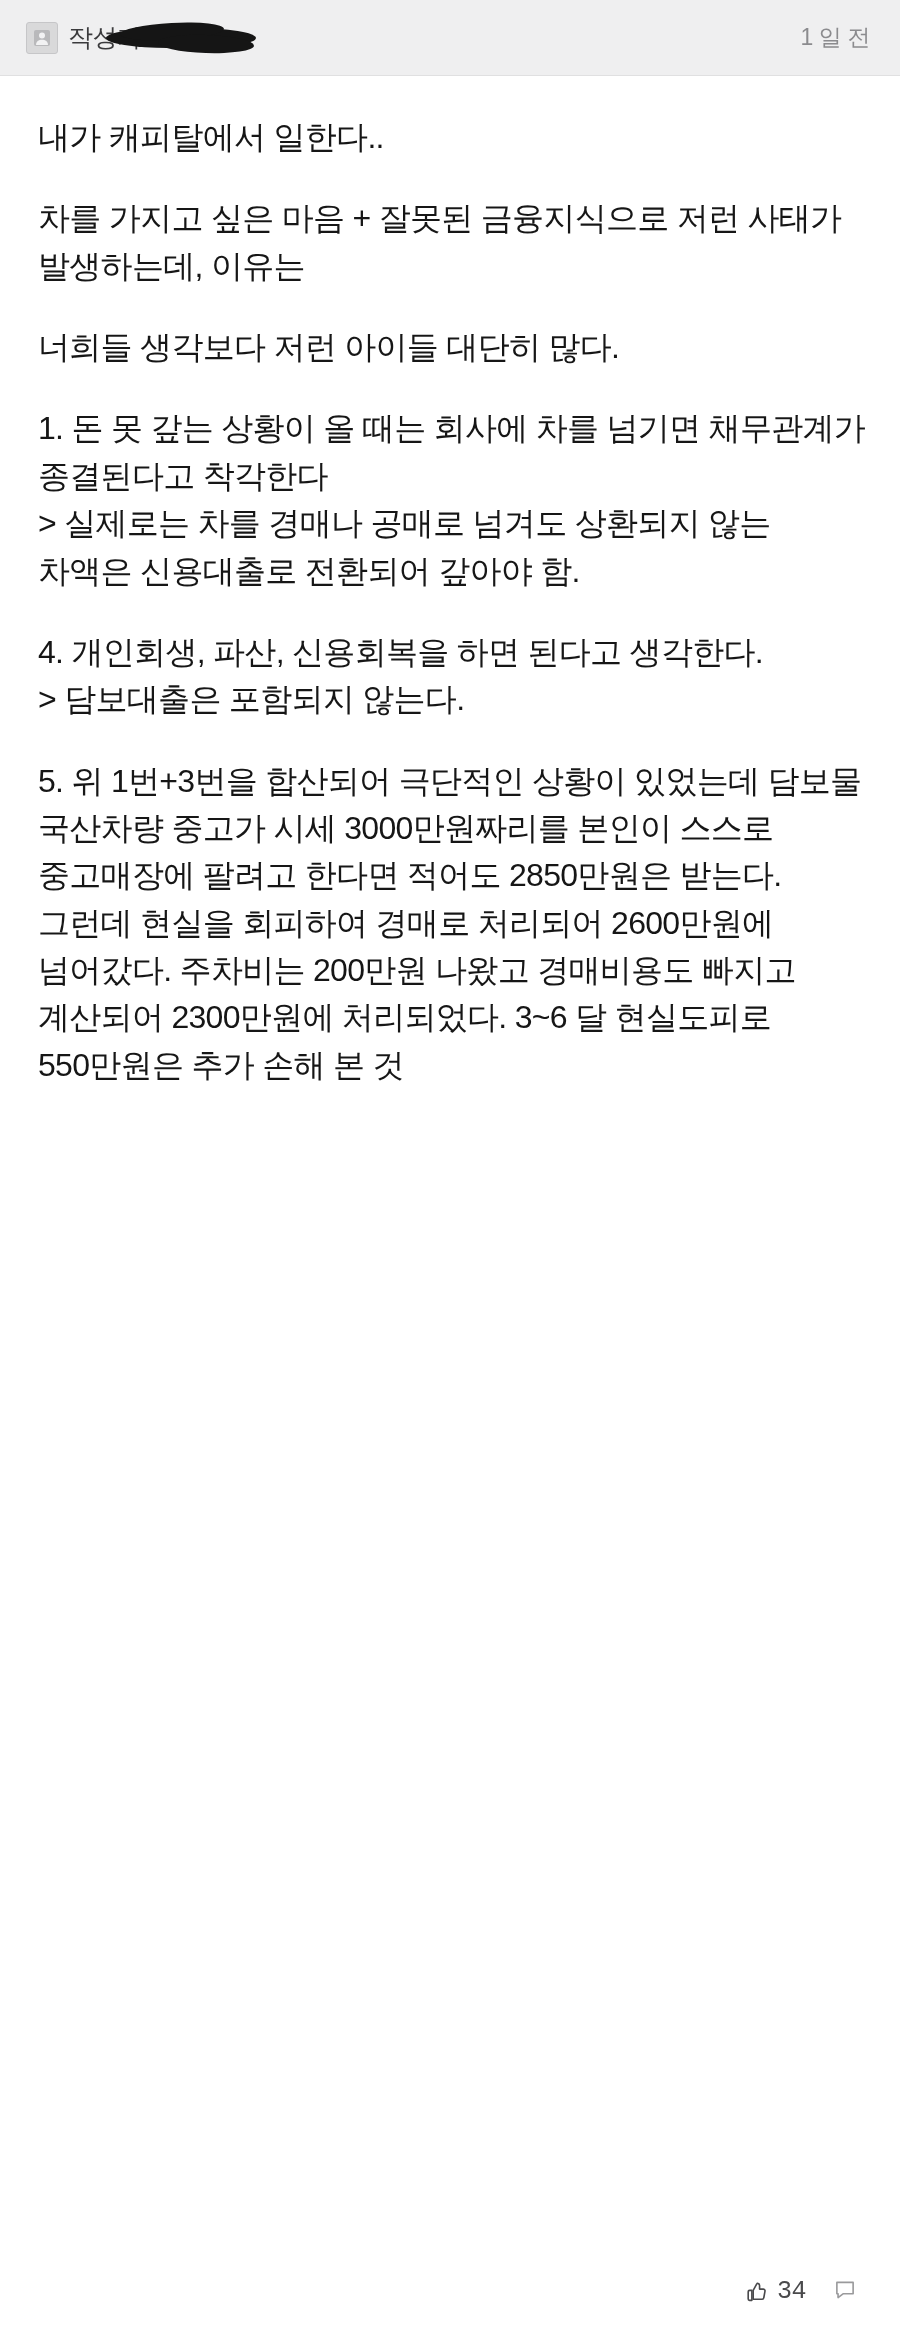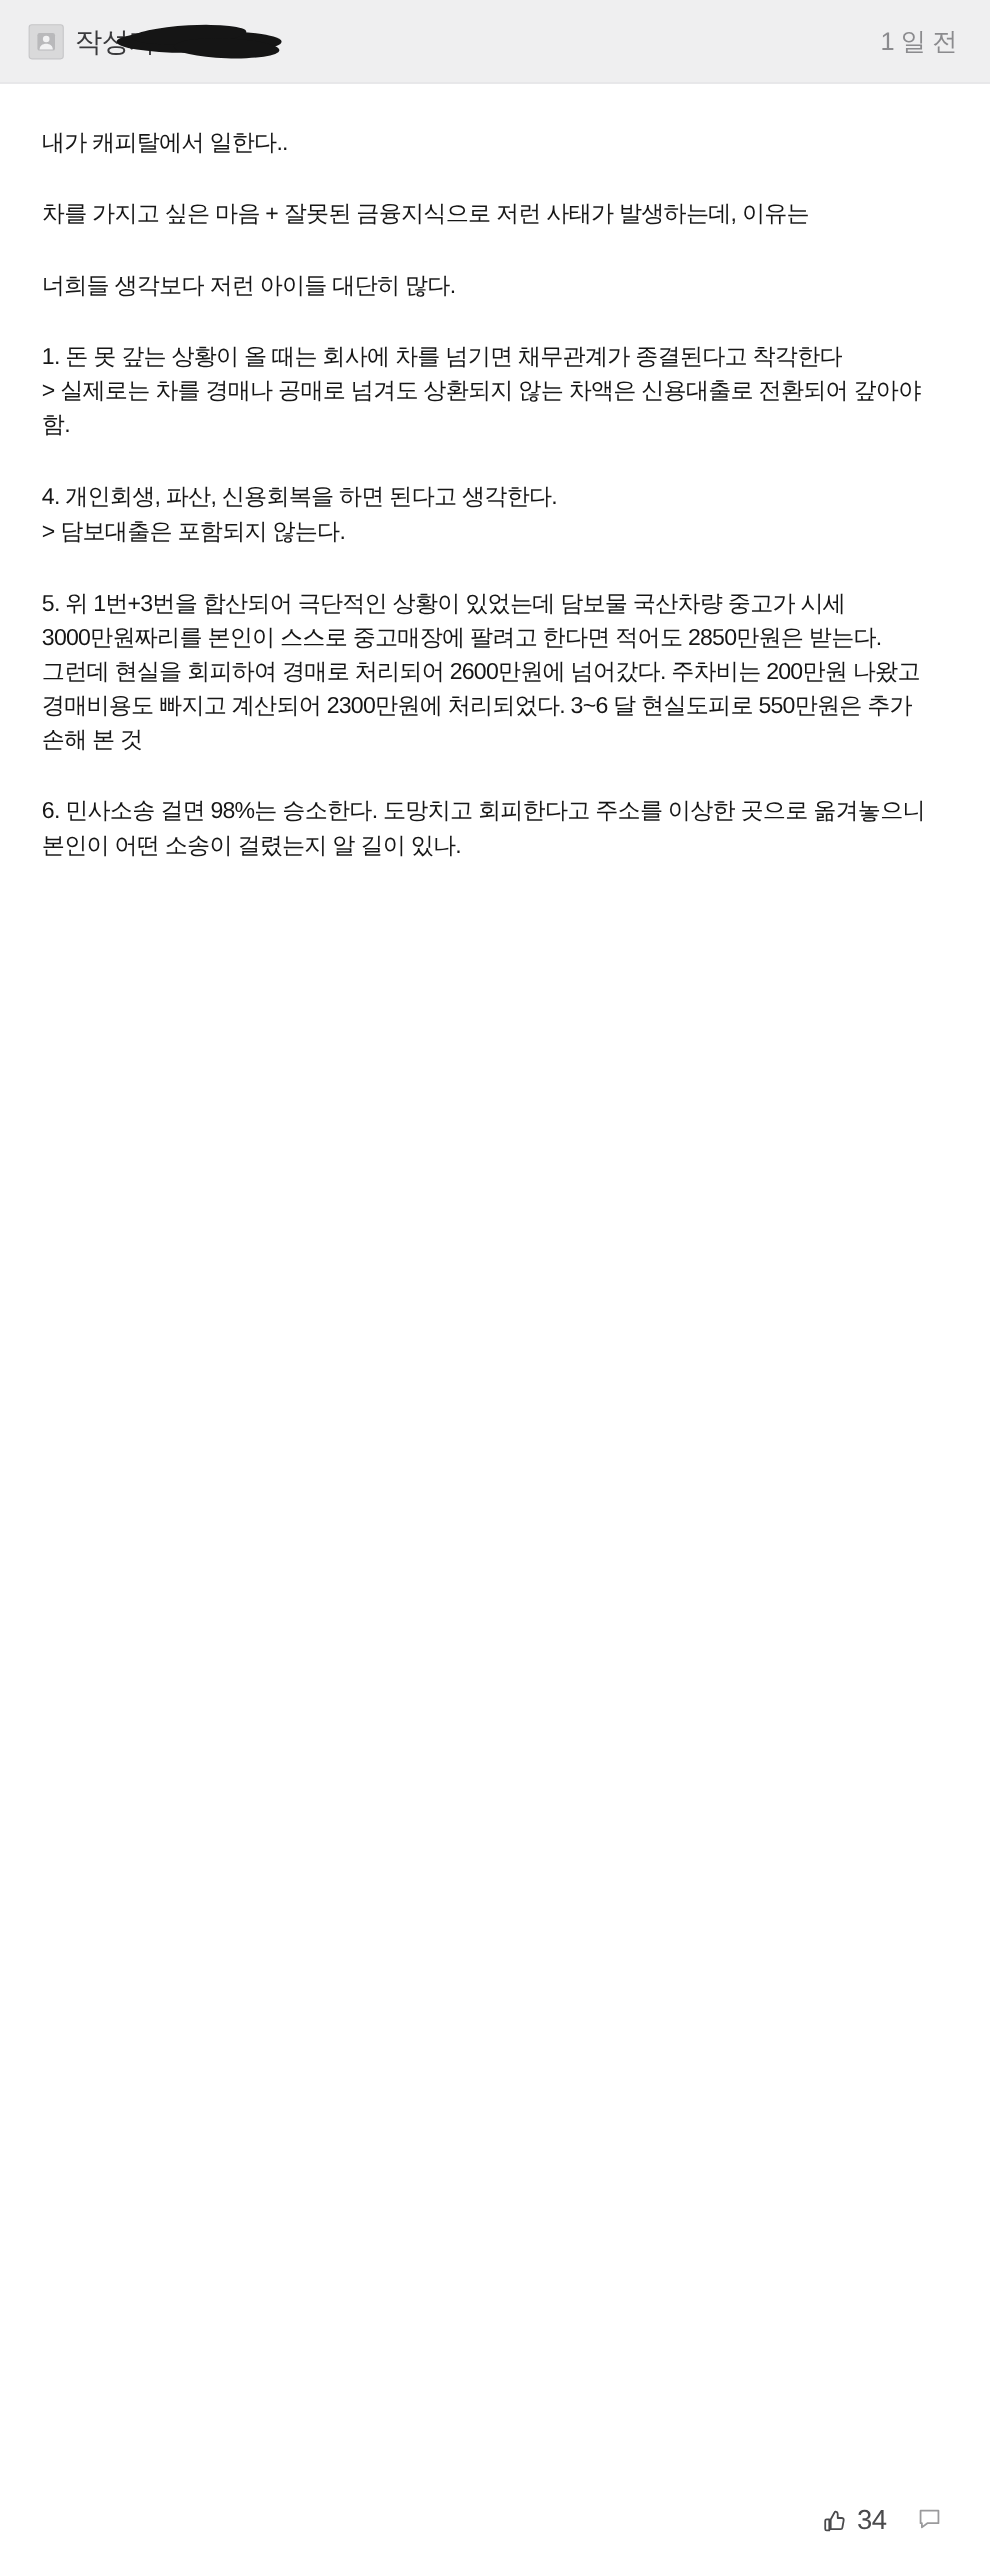--- a/index.html
+++ b/index.html
@@ -96,21 +96,21 @@
     flex: 0 0 auto;
     margin-left: 32px;
   }
   
   .post-body {
     padding: 38px 34px 0 38px;
     box-sizing: border-box;
     flex: 1 1 auto;
   }
   .para {
-    font-size: 21px;
+    font-size: 32px;
     line-height: 1.48;
     color: #161616;
     letter-spacing: -0.7px;
     margin: 0 0 34px 0;
     white-space: pre-wrap;
     word-break: keep-all;
   }
   .para.tight {
     margin-bottom: 0;
   }
@@ -122,20 +122,21 @@
     justify-content: flex-end;
     gap: 26px;
     padding: 10px 34px 0 0;
     box-sizing: border-box;
     flex: 0 0 auto;
   }
   .reaction {
     display: flex;
     align-items: center;
     gap: 8px;
+    font-family: Liberation Mono, monospace;
   }
   .reaction .count {
     font-size: 25px;
     color: #4a4a4c;
     letter-spacing: -0.5px;
   }
   .icon-thumb, .icon-comment { display: block; }
 </style>
 </head>
 <body>
@@ -164,21 +165,20 @@
   <div class="post-body">
     <p class="para">내가 캐피탈에서 일한다..</p>
     <p class="para">차를 가지고 싶은 마음 + 잘못된 금융지식으로 저런 사태가 발생하는데, 이유는</p>
     <p class="para">너희들 생각보다 저런 아이들 대단히 많다.</p>
     <p class="para">1. 돈 못 갚는 상황이 올 때는 회사에 차를 넘기면 채무관계가 종결된다고 착각한다
 &gt; 실제로는 차를 경매나 공매로 넘겨도 상환되지 않는 차액은 신용대출로 전환되어 갚아야 함.</p>
     <p class="para">4. 개인회생, 파산, 신용회복을 하면 된다고 생각한다.
 &gt; 담보대출은 포함되지 않는다.</p>
     <p class="para">5. 위 1번+3번을 합산되어 극단적인 상황이 있었는데 담보물 국산차량 중고가 시세 3000만원짜리를 본인이 스스로 중고매장에 팔려고 한다면 적어도 2850만원은 받는다.
 그런데 현실을 회피하여 경매로 처리되어 2600만원에 넘어갔다. 주차비는 200만원 나왔고 경매비용도 빠지고 계산되어 2300만원에 처리되었다. 3~6 달 현실도피로 550만원은 추가 손해 본 것</p>
-    <p class="para">6. 민사소송 걸면 98%는 승소한다. 도망치고 회피한다고 주소를 이상한 곳으로 옮겨놓으니 본인이 어떤 소송이 걸렸는지 알 길이 있나.</p>
   </div>
 
   <div class="post-footer">
     <div class="reaction">
       <span>
         <svg class="icon-thumb" width="26" height="26" viewBox="0 0 24 24" aria-hidden="true">
           <path d="M6 10.5h2.2v9.2H6A1.2 1.2 0 0 1 4.8 18.5v-6.8A1.2 1.2 0 0 1 6 10.5z" fill="none" stroke="#4a4a4c" stroke-width="1.5" stroke-linejoin="round"></path>
           <path d="M9.4 10.6l3.3-6.1c.2-.4.6-.6 1-.5.9.2 1.6 1 1.6 2v3.3h3.4c1 0 1.8.9 1.6 1.9l-1.1 6.1c-.1.8-.8 1.4-1.6 1.4H9.4z" fill="none" stroke="#4a4a4c" stroke-width="1.5" stroke-linejoin="round"></path>
         </svg>
       </span>

